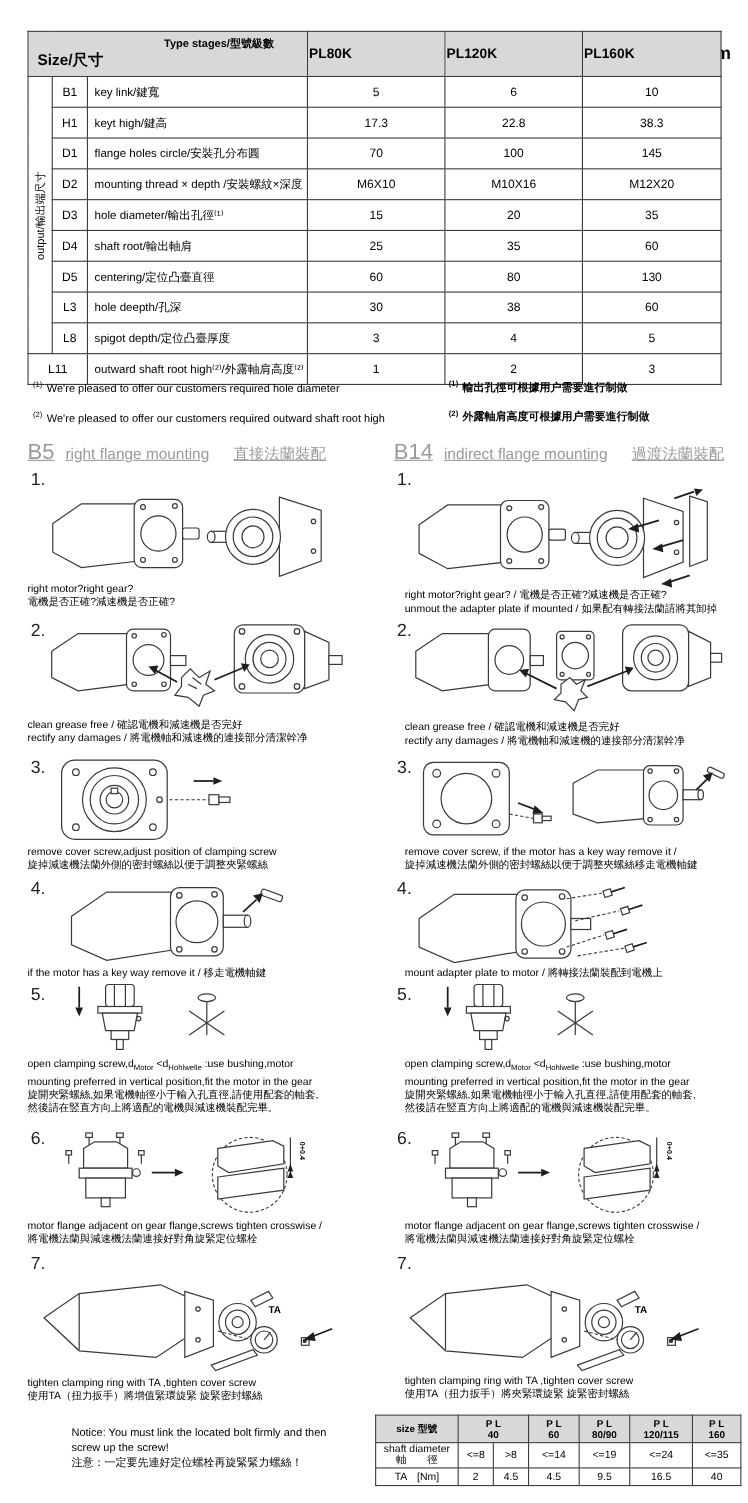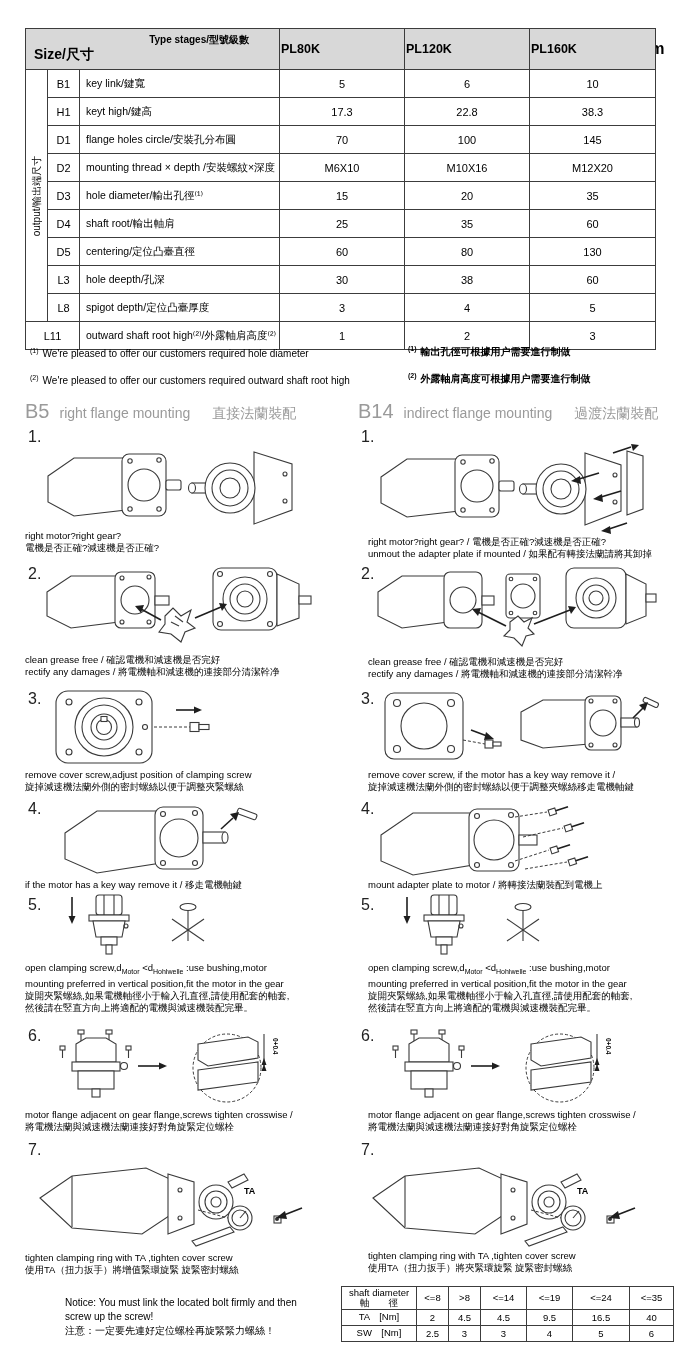--- a/index.html
+++ b/index.html
@@ -27,21 +27,21 @@
   .side{position:relative;padding:0;}
   .vert{position:absolute;left:50%;top:50%;transform:translate(-50%,-50%) rotate(-90deg);
         white-space:nowrap;font-size:10px;}
 
   
   .fn{position:absolute;font-size:10px;white-space:nowrap;}
   .fn sup{font-size:7px;margin-right:4px;}
   .fn.zh{font-weight:bold;}
 
   
-  .sec{position:absolute;top:400px;color:#9a9a9a;white-space:nowrap;}
+  .sec{position:absolute;top:400px;color:#9a9a9a;white-space:nowrap;text-decoration:underline;}
   .sec .sc{font-size:20px;}
   .sec .se{font-size:14px;margin-left:10px;}
   .sec .sz{font-size:14px;margin-left:22px;}
 
   
   .num{position:absolute;font-size:16px;color:#222;}
   .cap{position:absolute;font-size:9.5px;line-height:12px;white-space:nowrap;color:#000;}
   .cap sub{font-size:7px;}
 
   
@@ -583,20 +583,43 @@
     <colgroup>
         <col style="width:75px">
         <col style="width:32px">
         <col style="width:32px">
         <col style="width:46px">
         <col style="width:46px">
         <col style="width:57px">
         <col style="width:44px">
       </colgroup>
     <tbody>
+        <tr class="thdr">
+      <td class="tl">size 型號</td>
+      <td colspan="2">
+            <div>P L</div>
+            <div>40</div>
+          </td>
+      <td>
+            <div>P L</div>
+            <div>60</div>
+          </td>
+      <td>
+            <div>P L</div>
+            <div>80/90</div>
+          </td>
+      <td>
+            <div>P L</div>
+            <div>120/115</div>
+          </td>
+      <td>
+            <div>P L</div>
+            <div>160</div>
+          </td>
+    </tr>
     <tr class="tsh">
       <td>
             <div>shaft diameter</div>
             <div>軸　　徑</div>
           </td>
       <td>&lt;=8</td>
       <td>&gt;8</td>
       <td>&lt;=14</td>
       <td>&lt;=19</td>
       <td>&lt;=24</td>
@@ -604,25 +627,16 @@
     </tr>
     <tr class="tv">
       <td>TA　[Nm]</td>
       <td>2</td>
       <td>4.5</td>
       <td>4.5</td>
       <td>9.5</td>
       <td>16.5</td>
       <td>40</td>
     </tr>
-    <tr class="tv">
-      <td>SW　[Nm]</td>
-      <td>2.5</td>
-      <td>3</td>
-      <td>3</td>
-      <td>4</td>
-      <td>5</td>
-      <td>6</td>
-    </tr>
   </tbody>
     </table>
 
 </div>
 
 </body></html>

